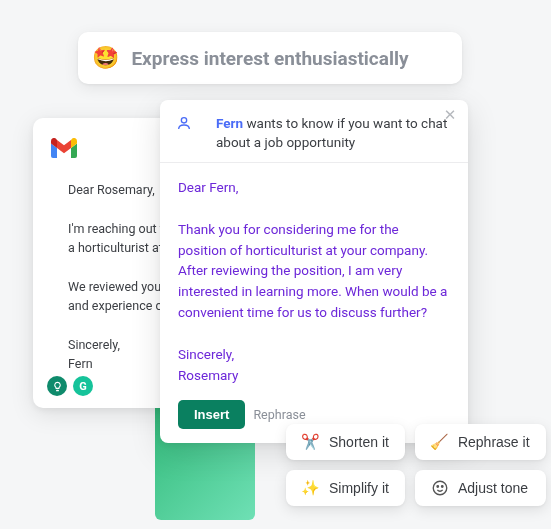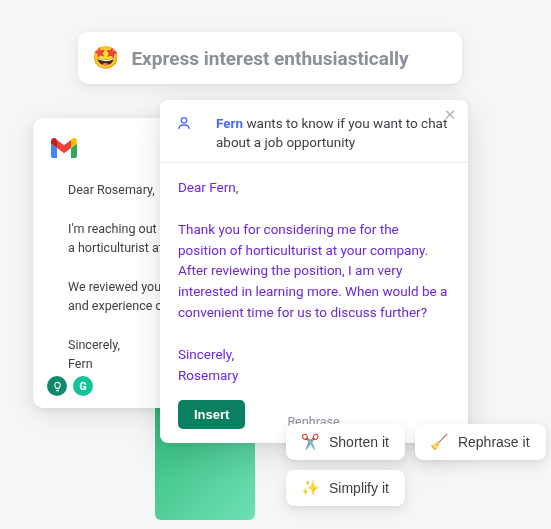--- a/index.html
+++ b/index.html
@@ -141,39 +141,38 @@
   }
   .reply-body {
     padding: 14px 18px 6px 18px;
     font-size: 13.5px;
     color: #6d28d9;
     line-height: 1.55;
     white-space: pre-wrap;
   }
   .reply-actions {
     display: flex;
-    gap: 14px;
-    align-items: flex-end;
+    gap: 8px;
+    align-items: center;
     padding: 8px 18px 0 18px;
   }
   .insert-btn {
     background: #0a8060;
     color: #fff;
     border: none;
     border-radius: 5px;
     padding: 7px 16px;
     font-size: 13px;
     font-weight: 600;
     cursor: pointer;
   }
   .rephrase-link {
     font-size: 12.5px;
     color: #8a8f98;
     cursor: pointer;
-    margin-left: 28px;
   }
 
   
   .chips {
     position: absolute;
     left: 286px;
     top: 424px;
     display: grid;
     grid-template-columns: repeat(2, auto);
     gap: 10px;
@@ -269,13 +268,24 @@
     <span>Shorten it</span>
   </button>
   <button class="chip">
     <span class="chip-icon">🧹</span>
     <span>Rephrase it</span>
   </button>
   <button class="chip">
     <span class="chip-icon">✨</span>
     <span>Simplify it</span>
   </button>
+  <button class="chip">
+    <span class="chip-icon">
+      <svg width="18" height="18" viewBox="0 0 24 24" fill="none" stroke="#555" stroke-width="1.8">
+        <circle cx="12" cy="12" r="9"></circle>
+        <circle cx="9" cy="10" r="1" fill="#555"></circle>
+        <circle cx="15" cy="10" r="1" fill="#555"></circle>
+        <path d="M8.5 14.5c1 1.2 2.2 1.8 3.5 1.8s2.5-.6 3.5-1.8"></path>
+      </svg>
+    </span>
+    <span>Adjust tone</span>
+  </button>
 </div>
 
 </body></html>

